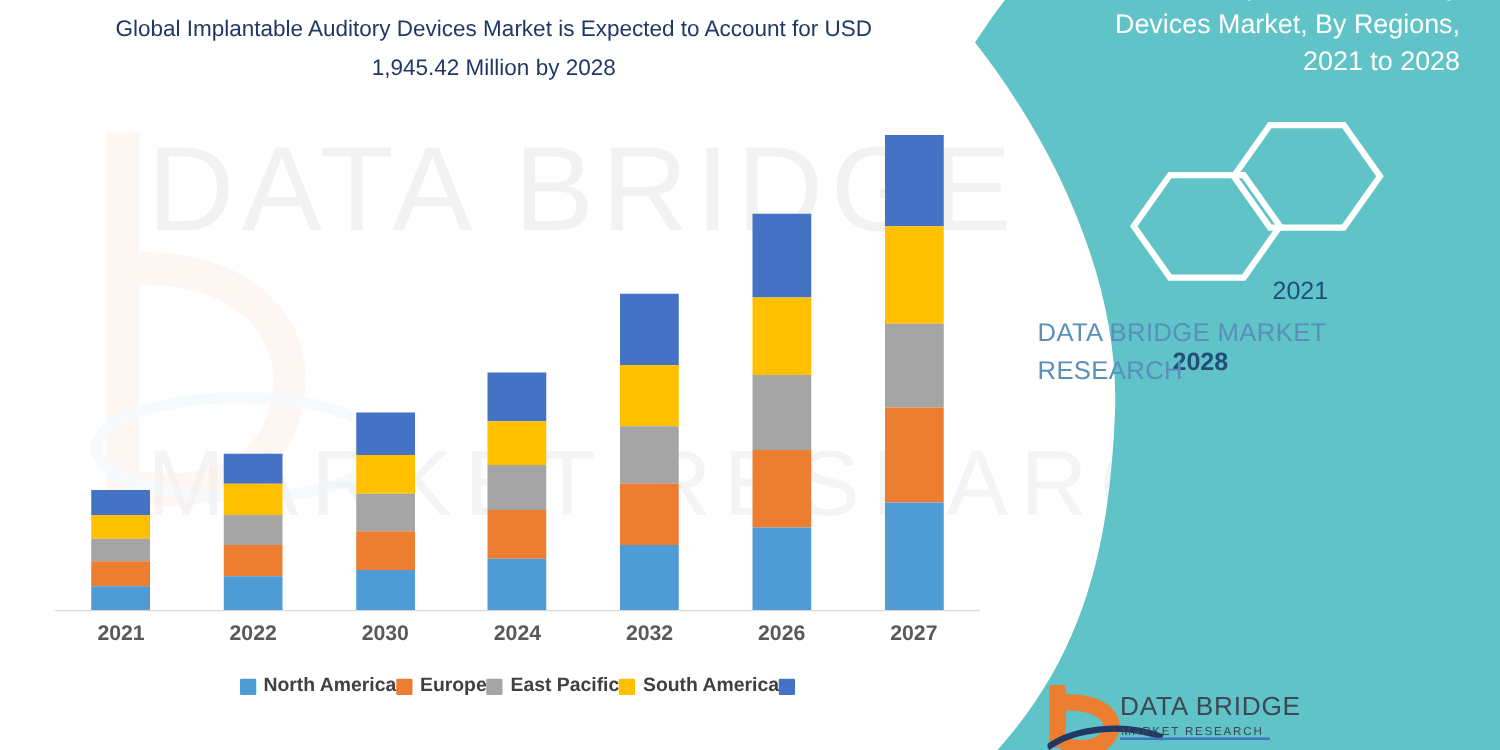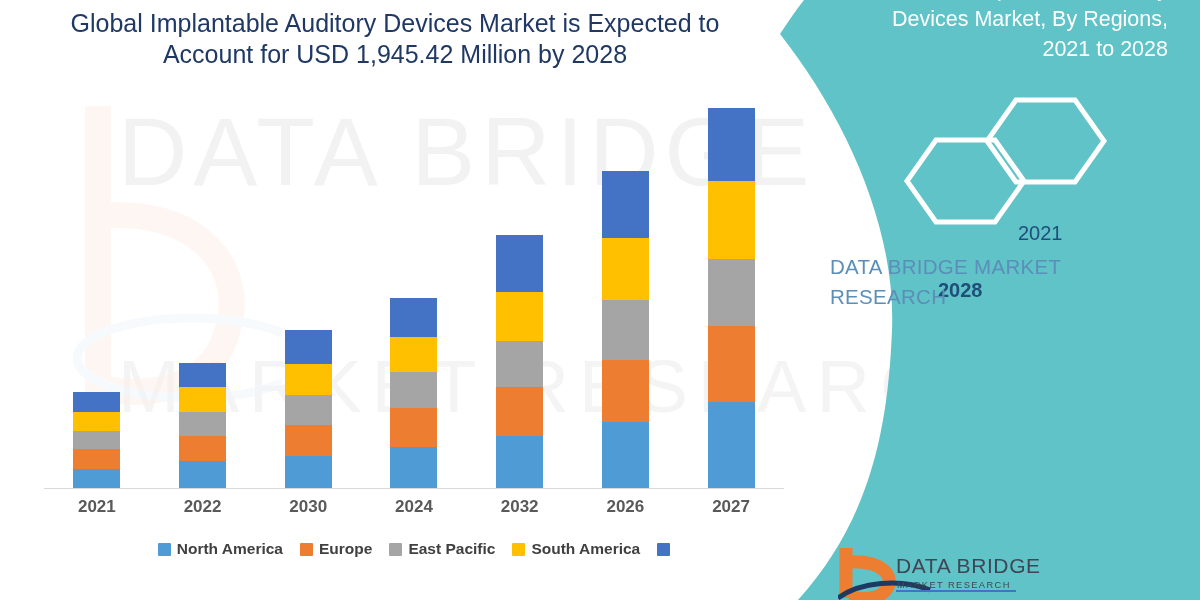--- a/index.html
+++ b/index.html
@@ -43,21 +43,21 @@
     opacity: 0.55;
     user-select: none;
   }
 
   
   .chart-title {
     position: absolute;
     left: 60px; top: 8px;
     width: 670px;
     text-align: center;
-    font-size: 25px;
+    font-size: 18px;
     line-height: 31px;
     color: #1f3864;
     font-family: "Liberation Sans", sans-serif;
   }
   .axis-line {
     position: absolute;
     left: 44px;
     top: 488px;
     width: 740px;
     height: 1px;
@@ -107,21 +107,20 @@
 
   
   .legend {
     position: absolute;
     left: 44px;
     top: 540px;
     width: 740px;
     display: flex;
     justify-content: center;
     align-items: center;
-    gap: 17px;
   }
   .legend-item {
     display: flex;
     align-items: center;
     gap: 6px;
     white-space: nowrap;
   }
   .legend-swatch {
     width: 13px; height: 13px;
     border-radius: 1px;

